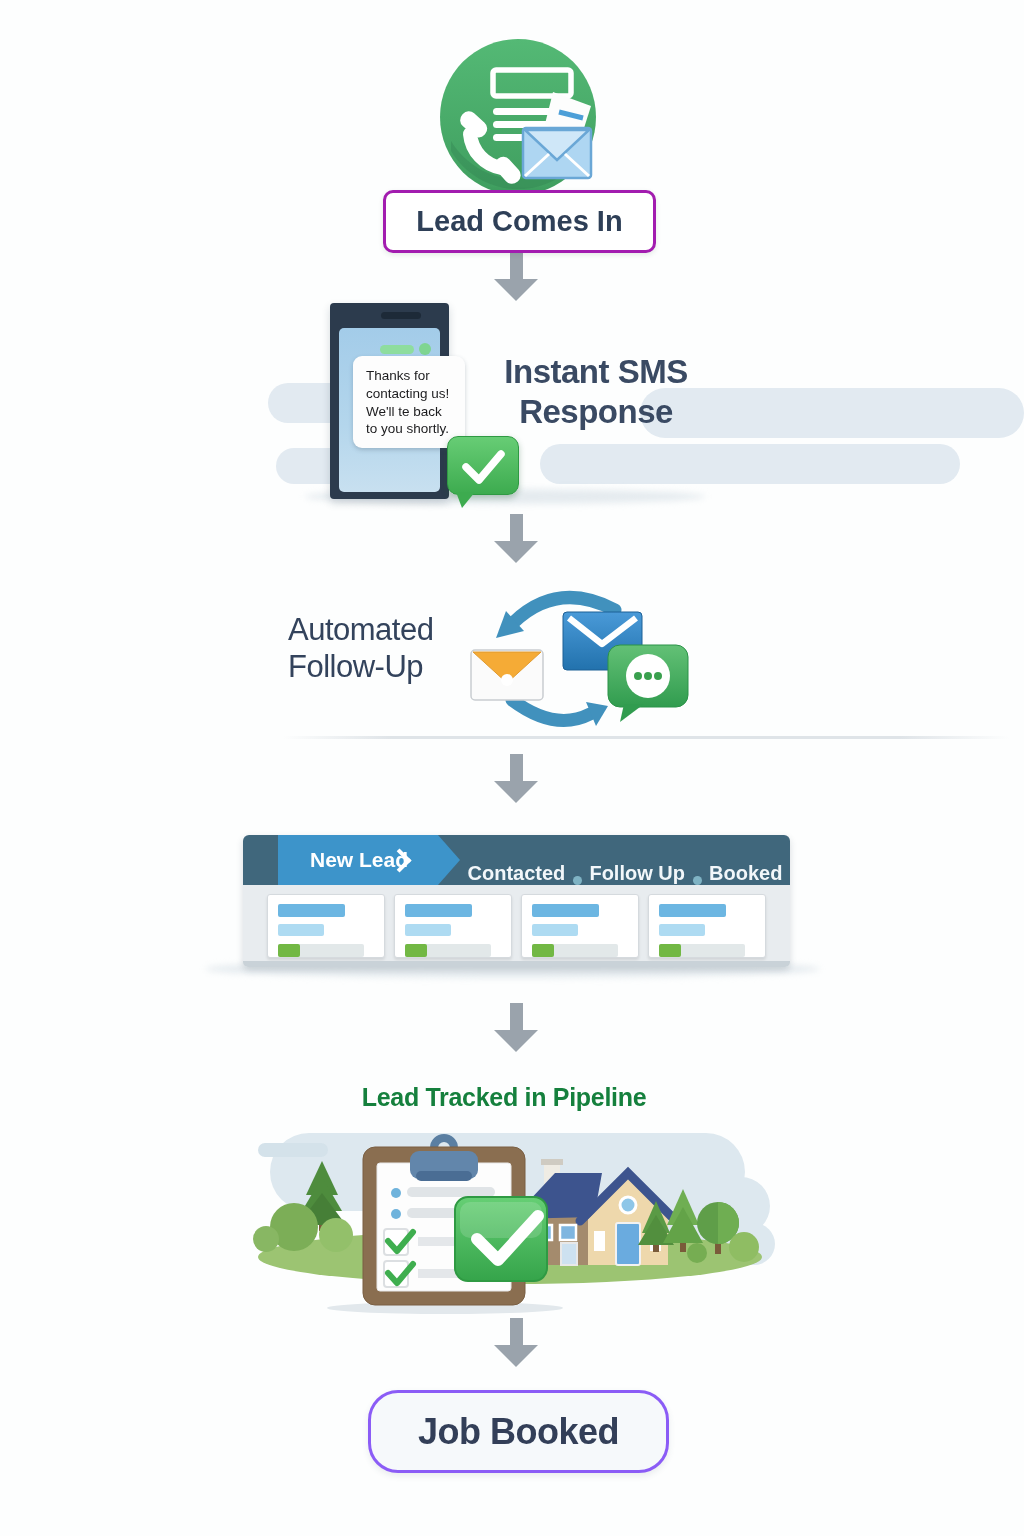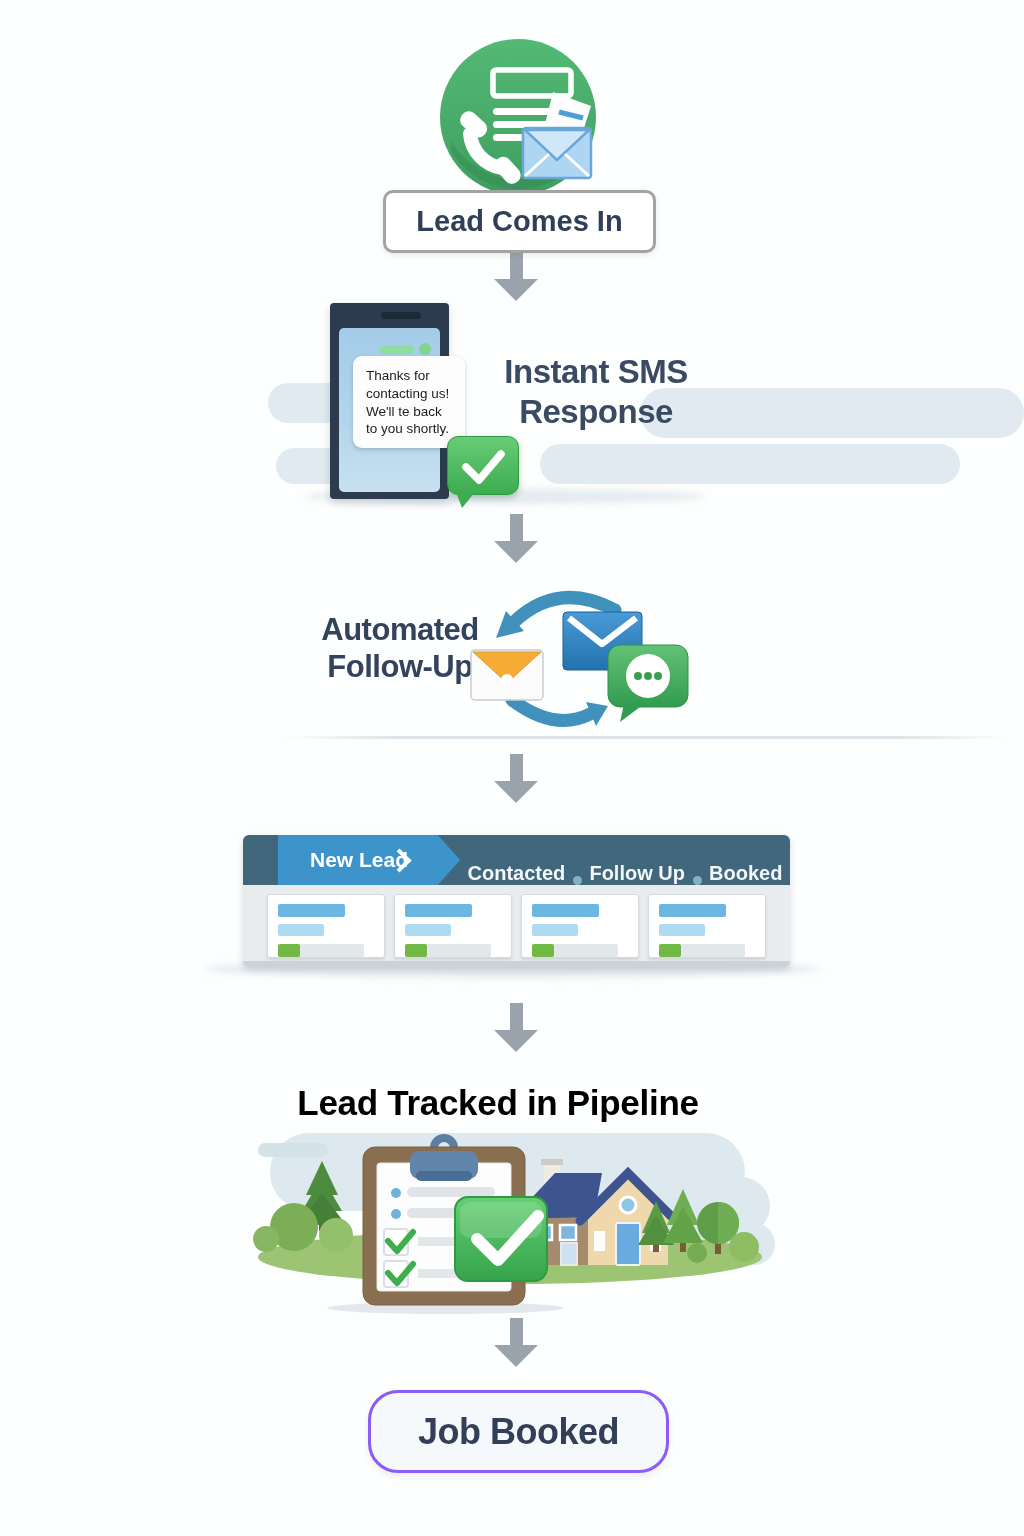--- a/index.html
+++ b/index.html
@@ -13,21 +13,21 @@
 
   
   .arrow-down{position:absolute;left:494px;width:44px;}
   .arrow-down .stem{width:13px;height:27px;background:#9aa3ac;margin:0 auto;}
   .arrow-down .head{width:0;height:0;margin:0 auto;
     border-left:22px solid transparent;border-right:22px solid transparent;
     border-top:22px solid #9aa3ac;}
 
   
   .lead-box{position:absolute;left:383px;top:190px;width:267px;height:57px;
-    background:#ffffff;border:3px solid #a3a3a3;border-radius:10px;
+    background:#ffffff;border:3px solid #a21caf;border-radius:10px;
     box-shadow:0 2px 5px rgba(40,80,60,.12);z-index:3;
     display:flex;align-items:center;justify-content:center;
     font-size:29px;font-weight:bold;color:#2e3f57;}
 
   
   .phone{position:absolute;left:330px;top:303px;width:119px;height:196px;
     background:#2c3b4d;border-radius:4px;z-index:2;
     box-shadow:0 4px 8px rgba(30,50,70,.18);}
   .phone-screen{position:absolute;left:9px;right:9px;top:25px;bottom:7px;
     background:linear-gradient(180deg,#a3cce9 0%,#b4d6ec 60%,#c8e0f0 100%);
@@ -46,22 +46,22 @@
     background:linear-gradient(180deg,#67cd75,#3dab4f);
     border:1px solid #2f9a43;border-radius:11px;
     box-shadow:0 3px 6px rgba(30,90,45,.30);z-index:3;}
   .check-bubble::after{content:"";position:absolute;left:8px;bottom:-14px;
     width:0;height:0;border-left:6px solid transparent;
     border-right:13px solid transparent;border-top:16px solid #3dab4f;}
   .sms-title{position:absolute;left:478px;top:352px;width:236px;text-align:center;
     font-size:33px;line-height:1.22;font-weight:bold;color:#3a4a63;letter-spacing:-.5px;}
 
   
-  .fu-title{position:absolute;left:302px;top:612px;width:196px;text-align:center;
-    font-size:31px;line-height:1.18;font-weight:bold;color:#33435c;letter-spacing:-.5px;}
+  .fu-title{position:absolute;left:288px;top:612px;width:196px;
+    font-size:31px;line-height:1.18;font-weight:normal;color:#33435c;letter-spacing:-.5px;}
   .fu-groundline{position:absolute;left:283px;top:736px;width:726px;height:3px;
     background:linear-gradient(90deg,rgba(223,228,232,0),#dfe4e8 15%,#dfe4e8 85%,rgba(223,228,232,0));}
 
   
   .board{position:absolute;left:243px;top:835px;width:547px;height:132px;
     border-radius:6px;box-shadow:0 3px 7px rgba(40,60,80,.18);z-index:2;}
   .pl-header{position:relative;height:50px;background:#40677c;border-radius:6px 6px 0 0;
     display:flex;align-items:stretch;overflow:hidden;padding-left:35px;}
   .pl-active{width:162px;background:#3d94ca;
     clip-path:polygon(0 0,calc(100% - 22px) 0,100% 50%,calc(100% - 22px) 100%,0 100%);
@@ -77,22 +77,22 @@
   .pl-body::after{content:"";position:absolute;left:0;right:0;bottom:0;height:6px;
     background:#c9d2d8;border-radius:0 0 5px 5px;}
   .card{flex:1;height:64px;background:#fff;border:1px solid #d5dade;border-radius:3px;
     box-shadow:0 2px 3px rgba(0,0,0,.10);padding:9px 10px;box-sizing:border-box;}
   .card .bar1{width:70%;height:13px;background:#6cb6e2;border-radius:2px;margin-bottom:7px;}
   .card .bar2{width:48%;height:12px;background:#aedbf2;border-radius:2px;margin-bottom:8px;}
   .card .track{width:90%;height:13px;background:#e2e8e9;border-radius:2px;}
   .card .fill{width:26%;height:13px;background:#72b844;border-radius:2px;}
 
   
-  .tracked-title{position:absolute;left:248px;top:1083px;width:500px;text-align:center;
-    font-size:35px;font-weight:bold;color:#000000;letter-spacing:-.3px;}
+  .tracked-title{position:absolute;left:254px;top:1083px;width:500px;text-align:center;
+    font-size:25px;font-weight:bold;color:#15803d;letter-spacing:-.3px;}
 
   
   .job-pill{position:absolute;left:368px;top:1390px;width:295px;height:77px;
     background:#f6f9fb;border:3px solid #8b5cf6;border-radius:30px;
     box-shadow:0 3px 6px rgba(60,80,100,.10);
     display:flex;align-items:center;justify-content:center;
     font-size:36px;font-weight:bold;color:#333f58;letter-spacing:-.5px;}
 </style>
 </head>
 <body>

